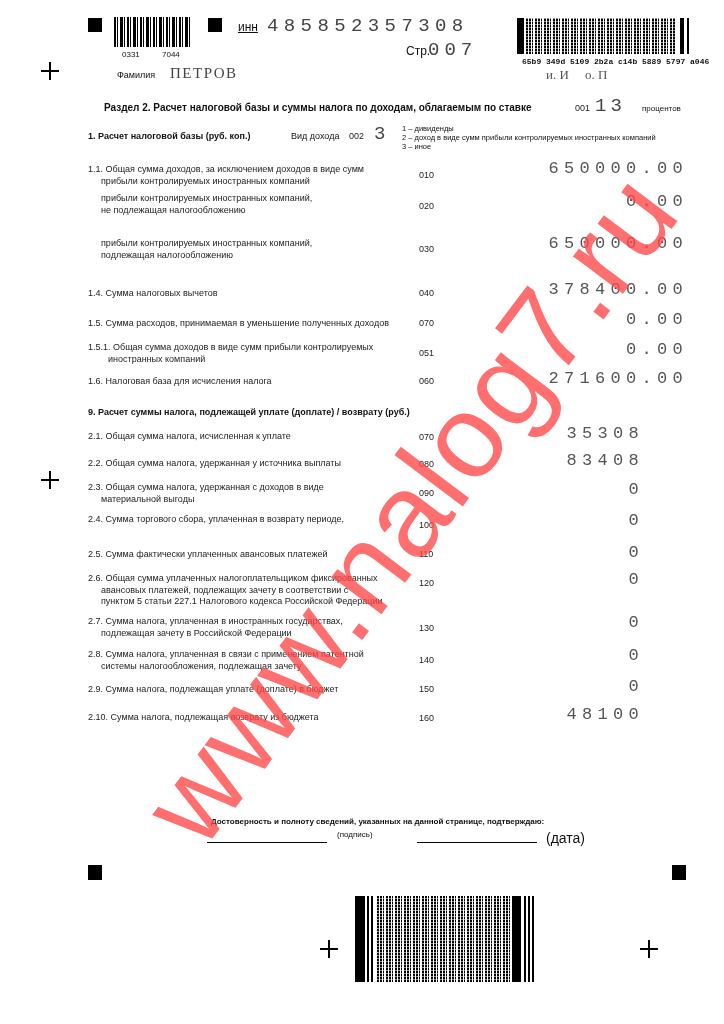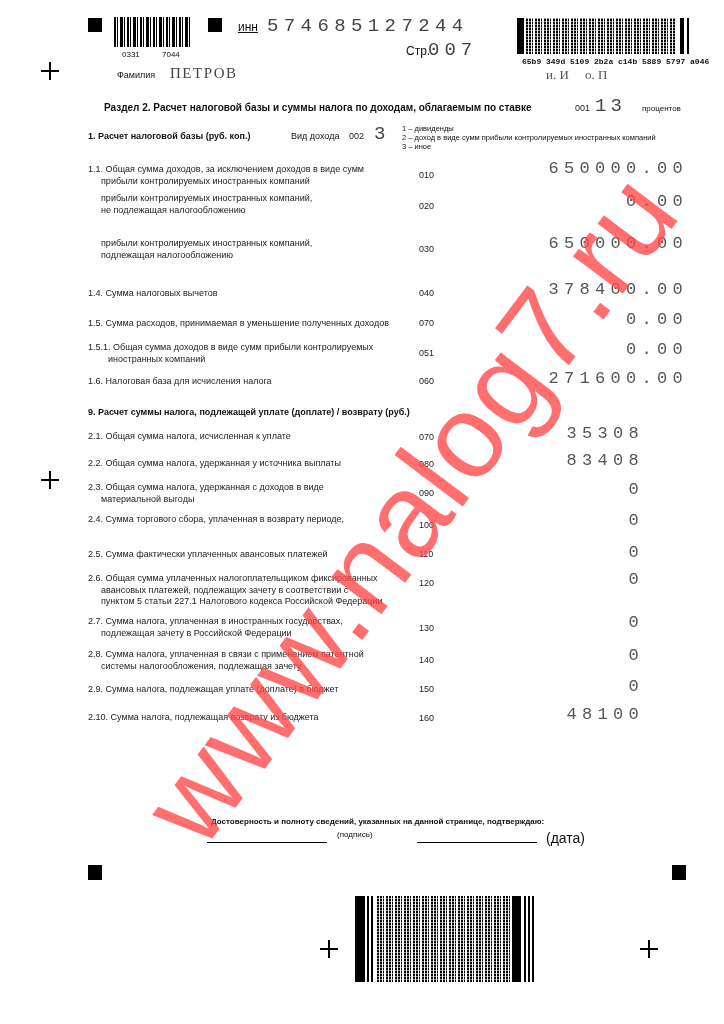--- a/index.html
+++ b/index.html
@@ -40,21 +40,21 @@
 <div class="cross" style="left:41px;top:62px;"></div>
 <div class="cross" style="left:41px;top:471px;"></div>
 <div class="cross" style="left:320px;top:940px;"></div>
 <div class="cross" style="left:640px;top:940px;"></div>
 
 <div class="barcode1"></div>
 <div class="abs" style="left:122px;top:50px;font-size:8px;">0331</div>
 <div class="abs" style="left:162px;top:50px;font-size:8px;">7044</div>
 
 <div class="abs" style="left:238px;top:20px;font-size:12px;text-transform:lowercase;text-decoration:underline;">ИНН</div>
-<div class="abs mono" style="left:267px;top:15px;font-size:19px;letter-spacing:5.4px;">574685127244</div>
+<div class="abs mono" style="left:267px;top:15px;font-size:19px;letter-spacing:5.4px;">485852357308</div>
 
 <div class="abs" style="left:406px;top:44px;font-size:12px;">Стр.</div>
 <div class="abs mono" style="left:428px;top:39px;font-size:19px;letter-spacing:5px;">007</div>
 
 <div class="abs" style="left:117px;top:70px;font-size:9px;">Фамилия</div>
 <div class="abs mono" style="left:170px;top:65px;font-size:15px;letter-spacing:1.5px;font-family:'Liberation Serif',serif;">ПЕТРОВ</div>
 
 <div class="pdf-bar" style="left:517px;top:18px;width:7px;height:36px;"></div>
 <div class="pdf417" style="left:526px;top:18px;width:150px;height:36px;"></div>
 <div class="pdf-bar" style="left:680px;top:18px;width:4px;height:36px;"></div>

